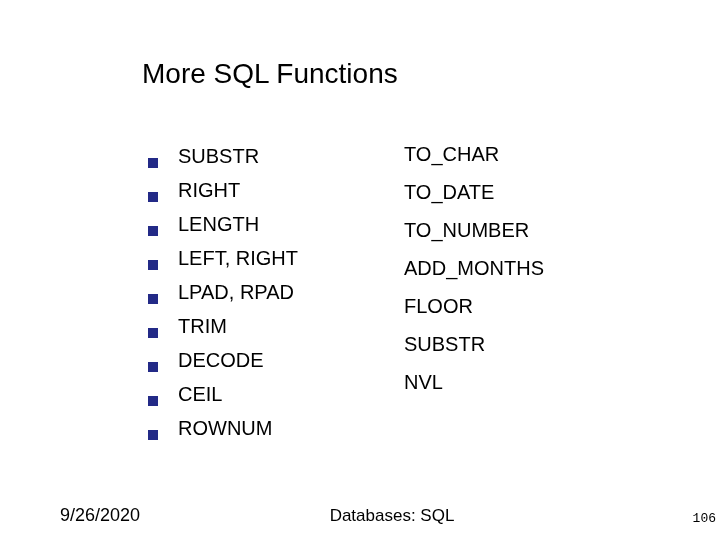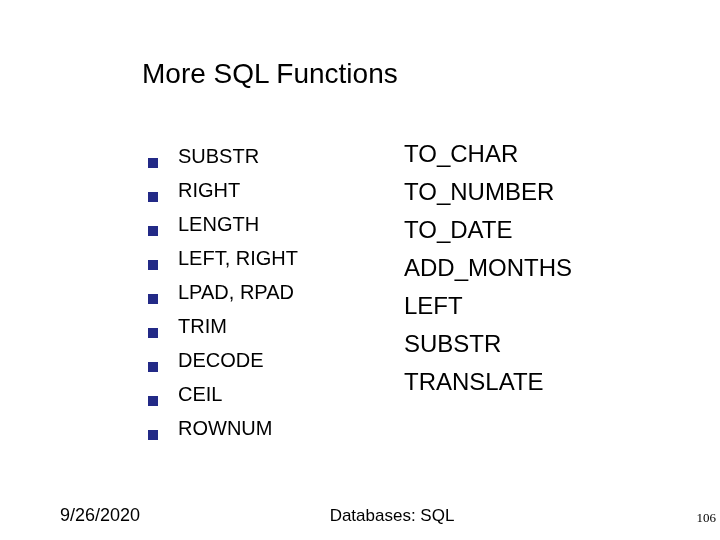--- a/index.html
+++ b/index.html
@@ -55,21 +55,21 @@
     height: 10px;
     background: #232a87;
     margin-right: 20px;
     flex-shrink: 0;
   }
   .bullet-text {
     font-size: 20px;
     color: #000;
   }
   .right-item {
-    font-size: 24px;
+    font-size: 20px;
     color: #000;
     height: 28px;
     margin-bottom: 10px;
     display: flex;
     align-items: center;
   }
   .footer-date {
     position: absolute;
     left: 28px;
     bottom: 14px;
@@ -84,21 +84,21 @@
     bottom: 14px;
     text-align: center;
     font-family: Arial, Helvetica, sans-serif;
     font-size: 17px;
     color: #000;
   }
   .footer-page {
     position: absolute;
     right: 36px;
     bottom: 14px;
-    font-family: Liberation Serif, serif;
+    font-family: Liberation Mono, monospace;
     font-size: 13px;
     color: #000;
   }
 </style>
 </head>
 <body>
 
 <div class="slide">
 
   <div class="title">More SQL Functions</div>
@@ -142,36 +142,36 @@
         <div class="bullet-marker"></div>
         <div class="bullet-text">ROWNUM</div>
       </div>
     </div>
 
     <div class="col-right">
       <div class="right-item">
         <span>TO_CHAR</span>
       </div>
       <div class="right-item">
-        <span>TO_NUMBER</span>
+        <span>TO_DATE</span>
       </div>
       <div class="right-item">
-        <span>TO_DATE</span>
+        <span>TO_NUMBER</span>
       </div>
       <div class="right-item">
         <span>ADD_MONTHS</span>
       </div>
       <div class="right-item">
-        <span>LEFT</span>
+        <span>FLOOR</span>
       </div>
       <div class="right-item">
         <span>SUBSTR</span>
       </div>
       <div class="right-item">
-        <span>TRANSLATE</span>
+        <span>NVL</span>
       </div>
     </div>
 
   </div>
 
   <div class="footer-date">9/26/2020</div>
   <div class="footer-center">Databases: SQL</div>
   <div class="footer-page">106</div>
 
 </div>

